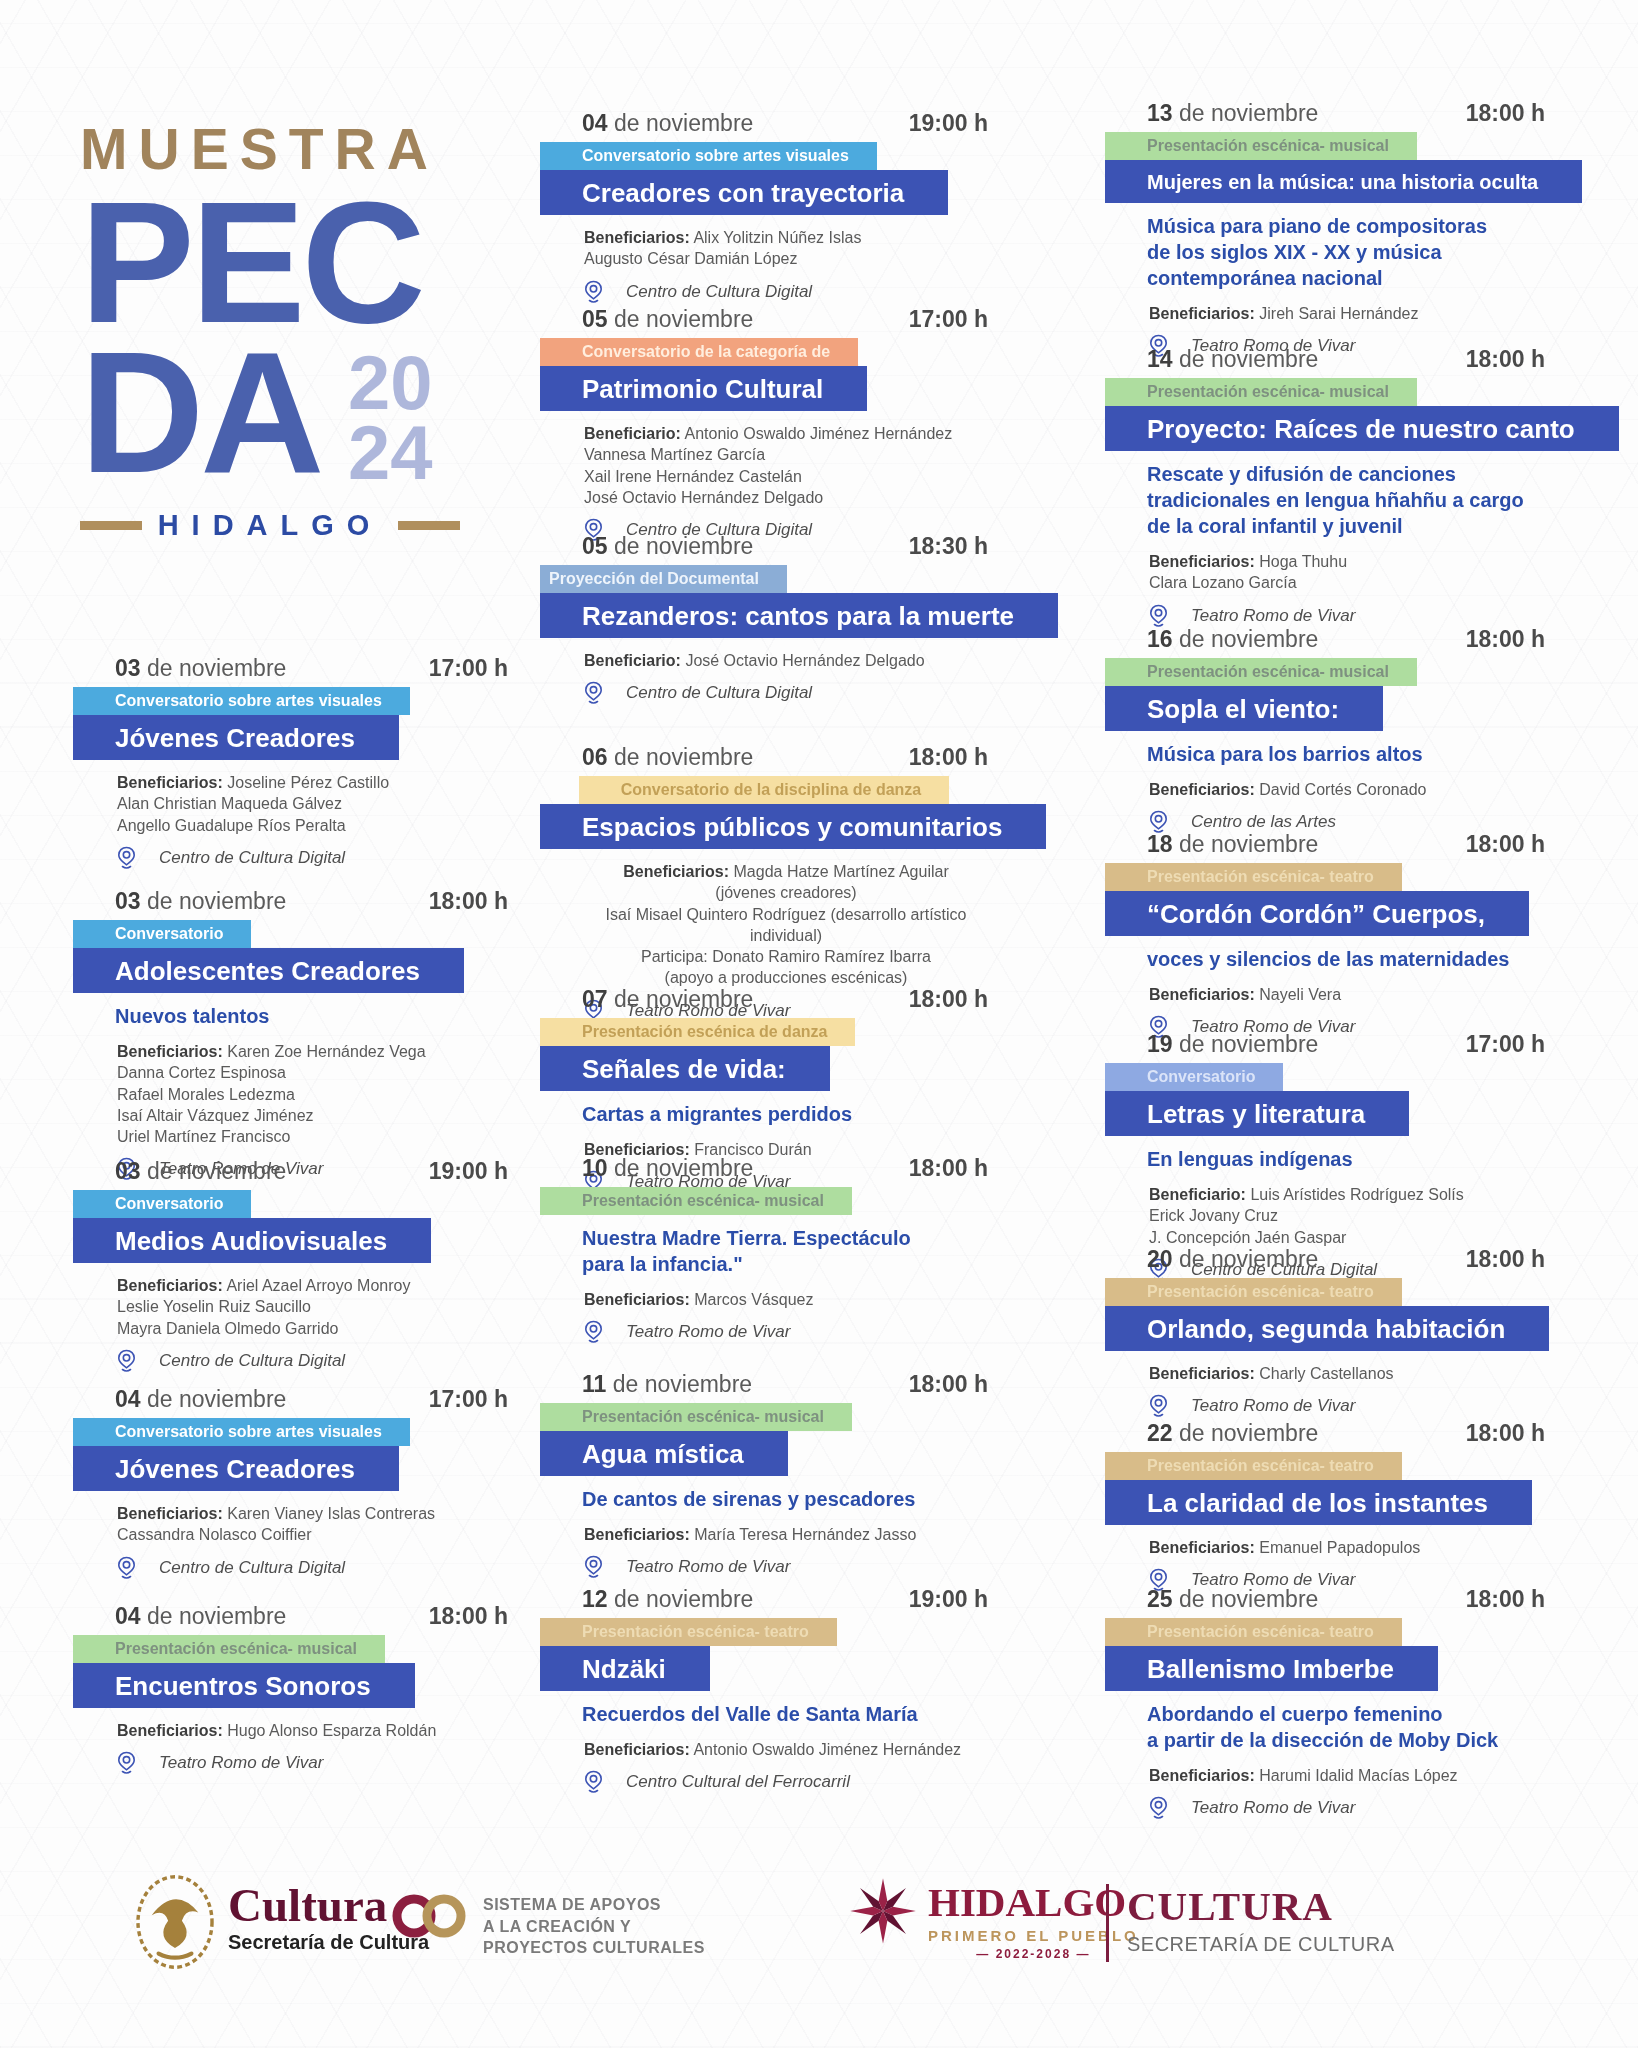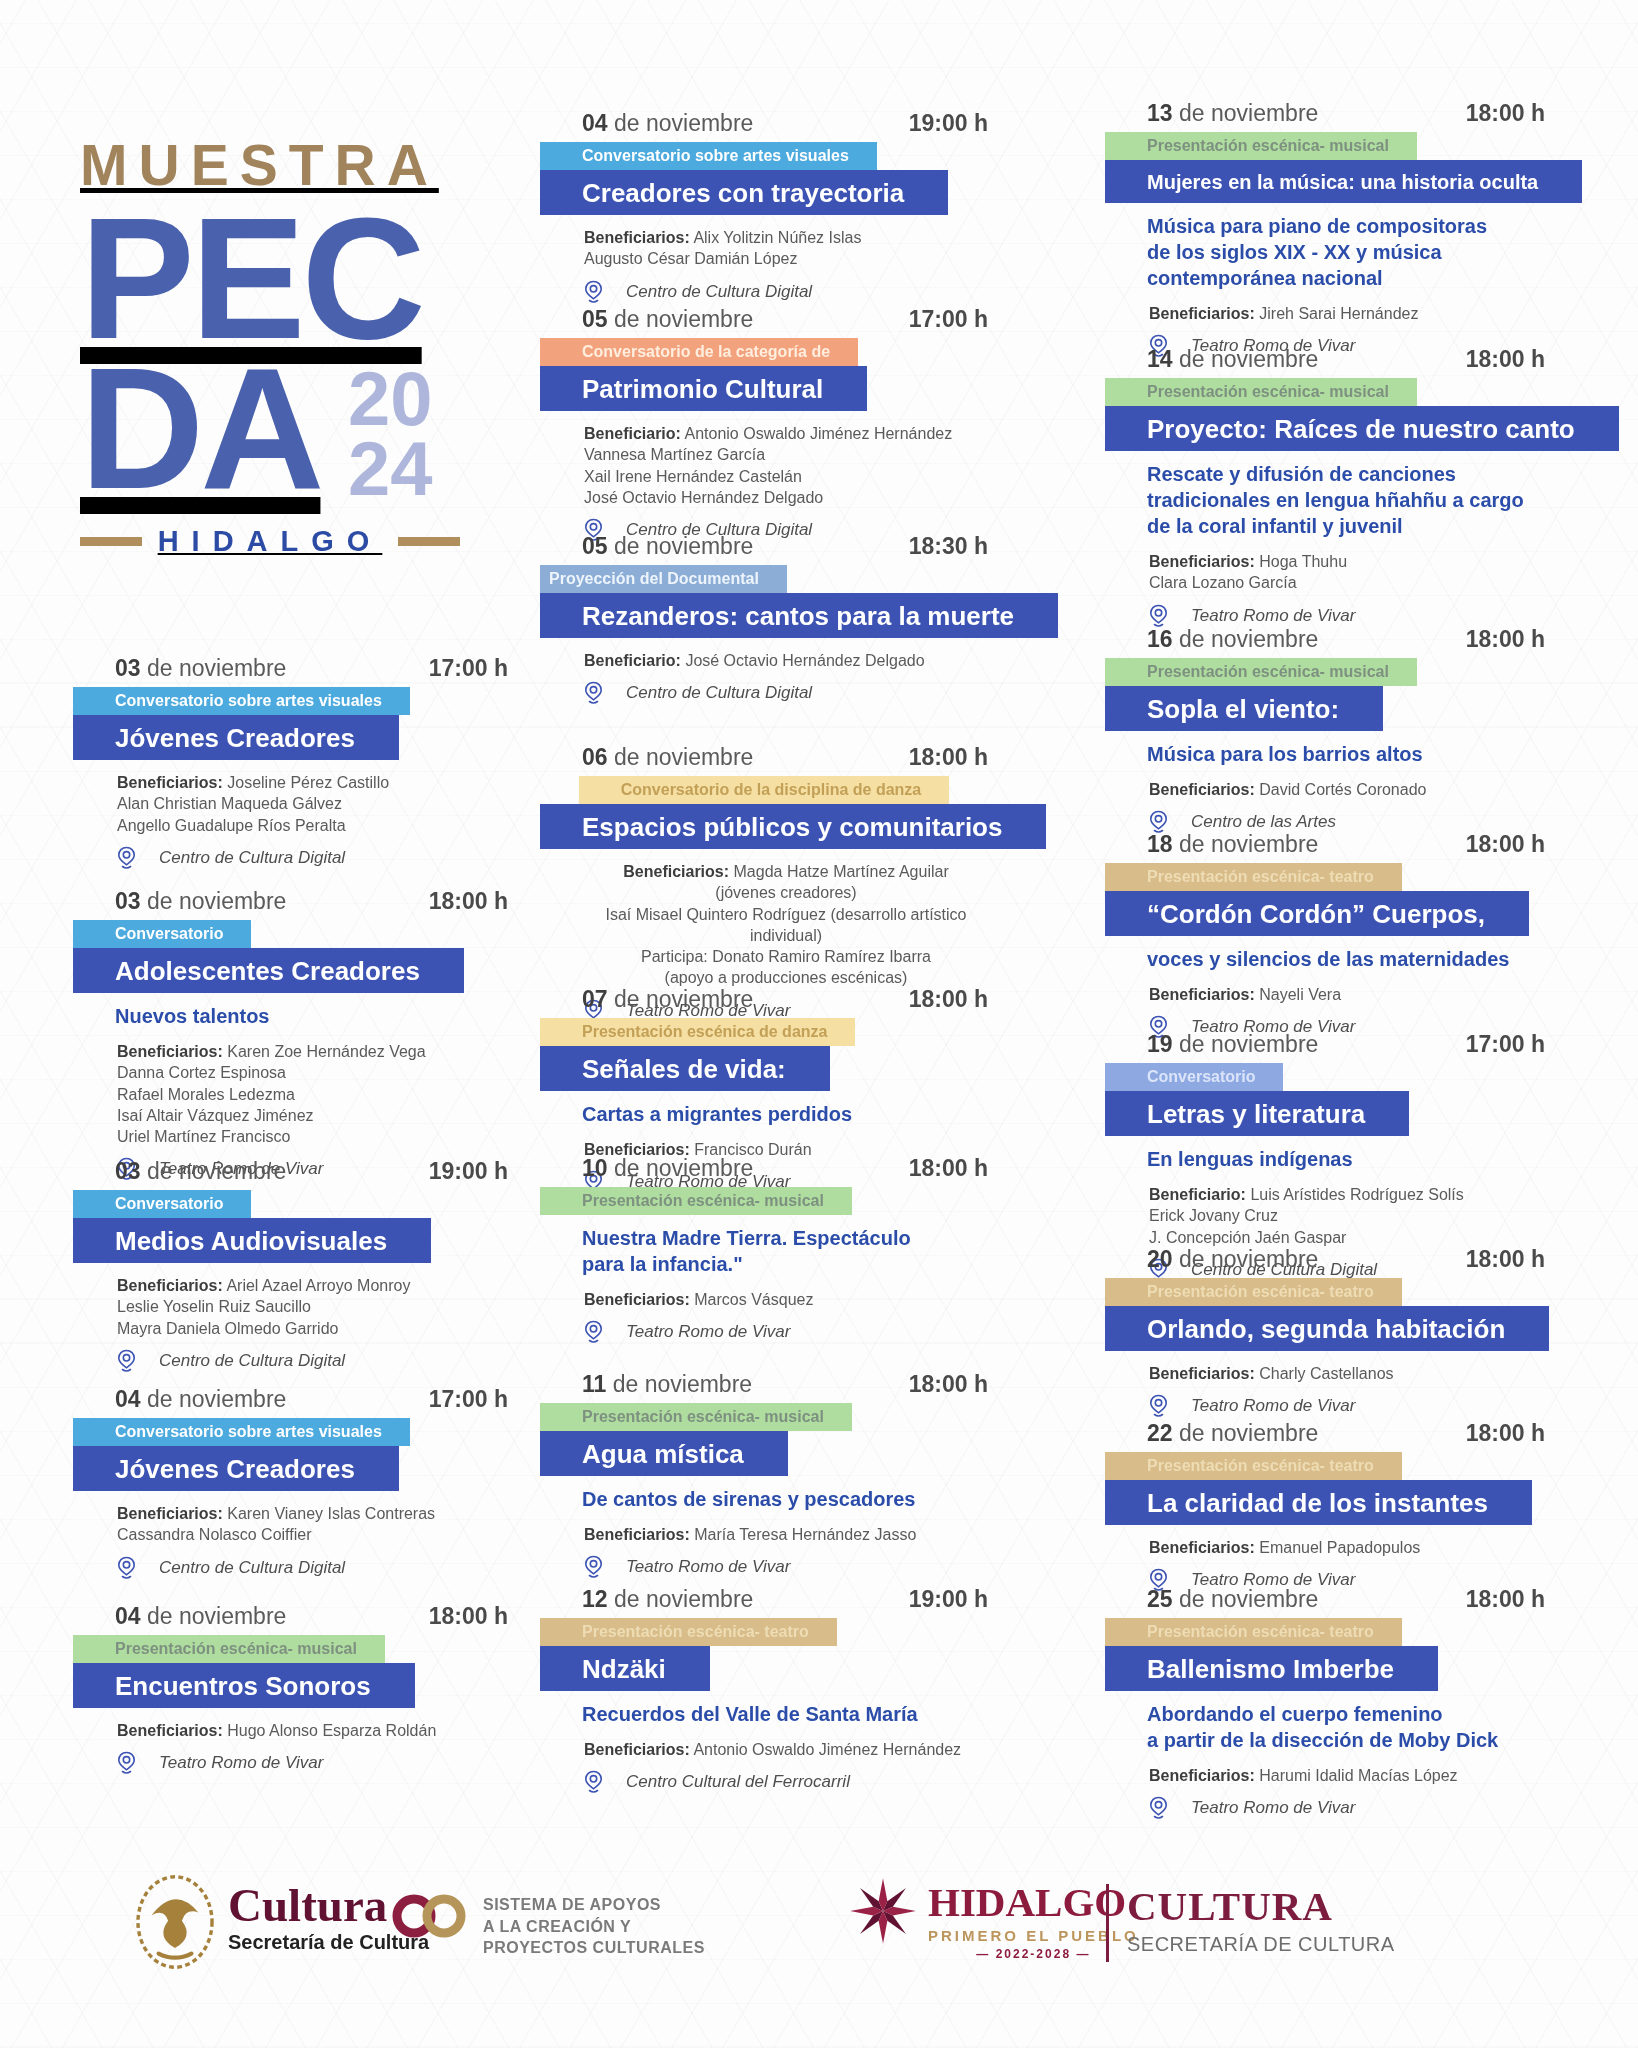--- a/index.html
+++ b/index.html
@@ -6,21 +6,21 @@
   body{
     width:1638px;height:2048px;position:relative;overflow:hidden;
     font-family:"Liberation Sans","DejaVu Sans",sans-serif;
     background:
       repeating-linear-gradient(60deg, rgba(130,130,150,0.045) 0 1.5px, transparent 1.5px 44px),
       repeating-linear-gradient(-60deg, rgba(130,130,150,0.045) 0 1.5px, transparent 1.5px 44px),
       repeating-linear-gradient(0deg, rgba(130,130,150,0.035) 0 1.5px, transparent 1.5px 44px),
       #fdfdfd;
   }
   
-  .brand{position:absolute;left:80px;top:132px;width:400px;text-decoration:underline;}
+  .brand{position:absolute;left:80px;top:116px;width:400px;}
   .brand-muestra{font-size:57px;font-weight:bold;letter-spacing:11px;color:#a1845c;}
   .brand-pecda{font-size:172px;font-weight:bold;line-height:0.87;letter-spacing:-4px;color:#4a61ad;white-space:pre-line;margin-top:6px;}
   .brand-year{position:absolute;left:268px;top:232px;font-size:76px;font-weight:bold;line-height:0.92;color:#aeb7db;white-space:pre-line;}
   .brand-hidalgo{display:flex;align-items:center;gap:16px;margin-top:22px;width:380px;}
   .brand-dash{height:9px;background:#b08f5d;flex:1 1 auto;}
   .brand-hidalgo-text{font-size:29px;font-weight:bold;letter-spacing:13px;color:#2c4ba4;white-space:nowrap;}
   
   .col{position:absolute;top:0;}
   .col1{left:73px;width:435px;}
   .col2{left:540px;width:448px;}

